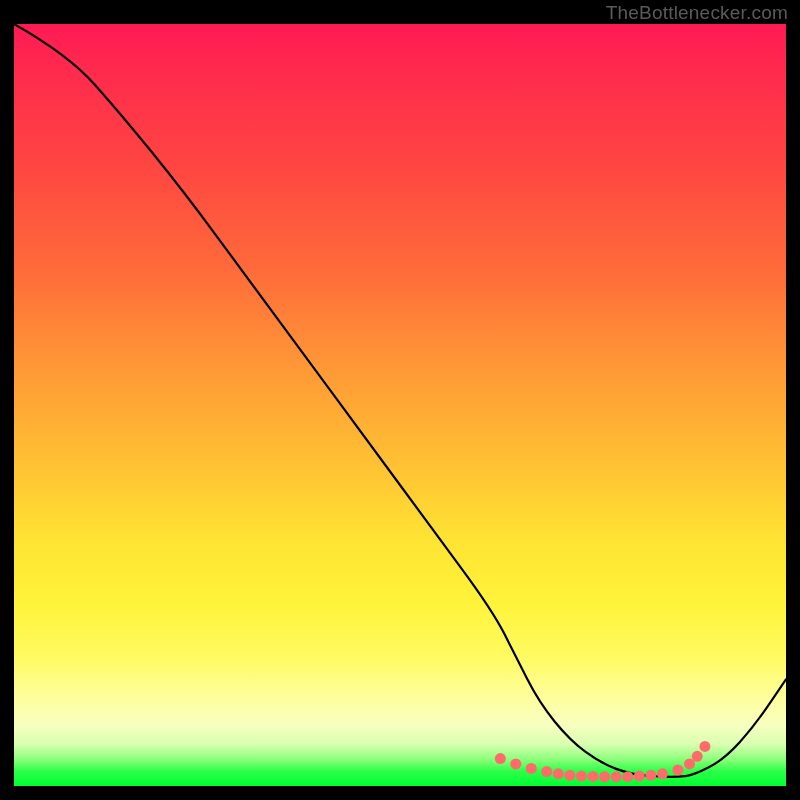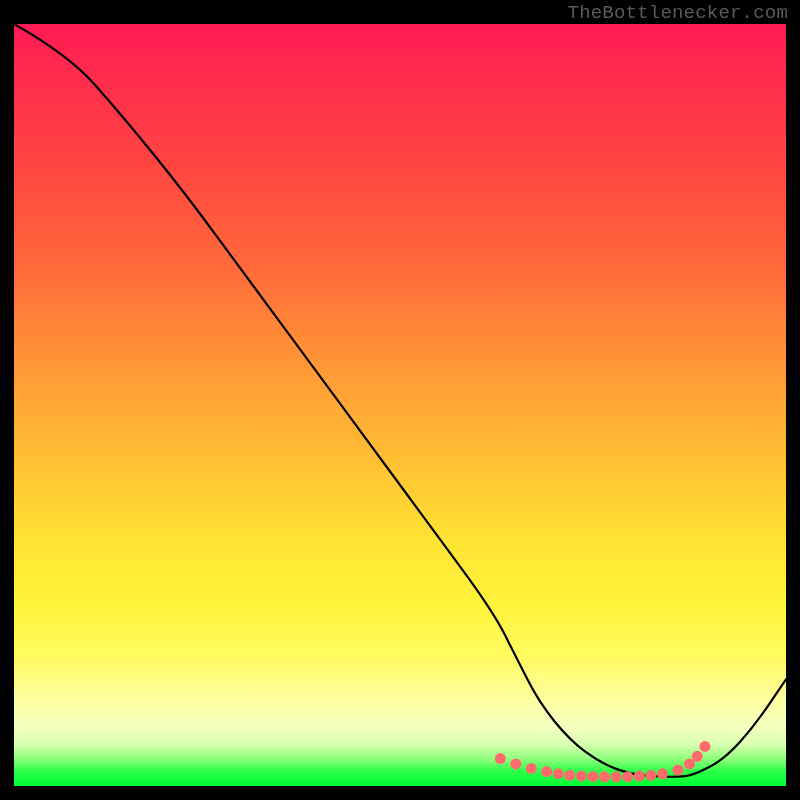--- a/index.html
+++ b/index.html
@@ -48,21 +48,21 @@
     left: 0;
     top: 0;
     width: 772px;
     height: 762px;
     pointer-events: none;
   }
   .watermark {
     position: absolute;
     top: 2px;
     right: 12px;
-    font-family: Liberation Mono, monospace;
+    font-family: Liberation Sans, sans-serif;
     font-size: 19px;
     color: #5a5a5a;
     letter-spacing: 0.2px;
     user-select: none;
   }
 </style>
 </head>
 <body>
 
 <div class="stage">

